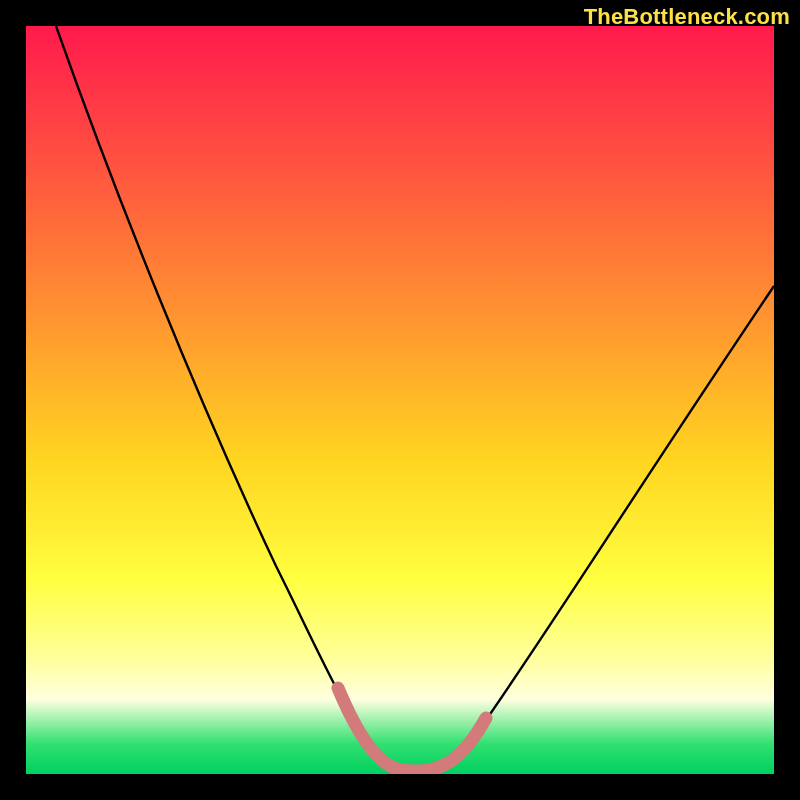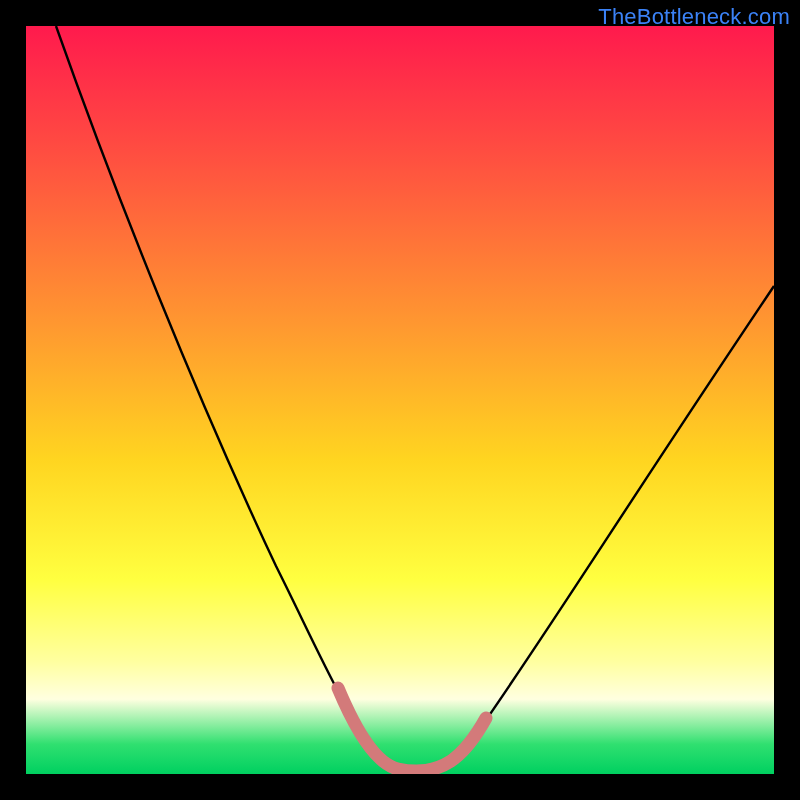--- a/index.html
+++ b/index.html
@@ -25,23 +25,23 @@
       #ffff40 74%,
       #ffffa0 85%,
       #ffffe0 90%,
       #30e070 96%,
       #00d060 100%);
   }
   .watermark {
     position: absolute;
     top: 4px;
     right: 10px;
-    color: #3b82f6;
+    color: #fde047;
     font-size: 22px;
-    font-weight: 400;
+    font-weight: 700;
     letter-spacing: 0.2px;
     z-index: 30;
   }
   svg.curve {
     position: absolute;
     left: 0;
     top: 0;
     width: 748px;
     height: 748px;
   }

